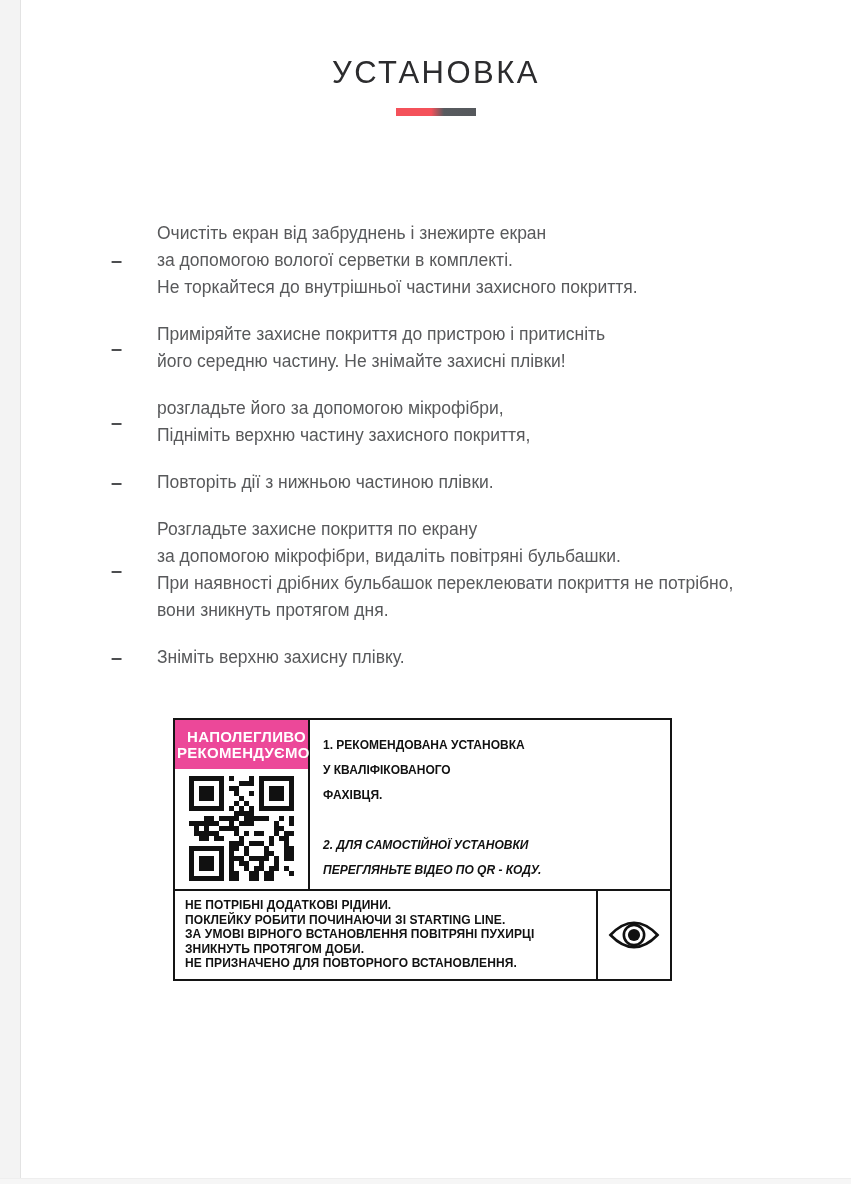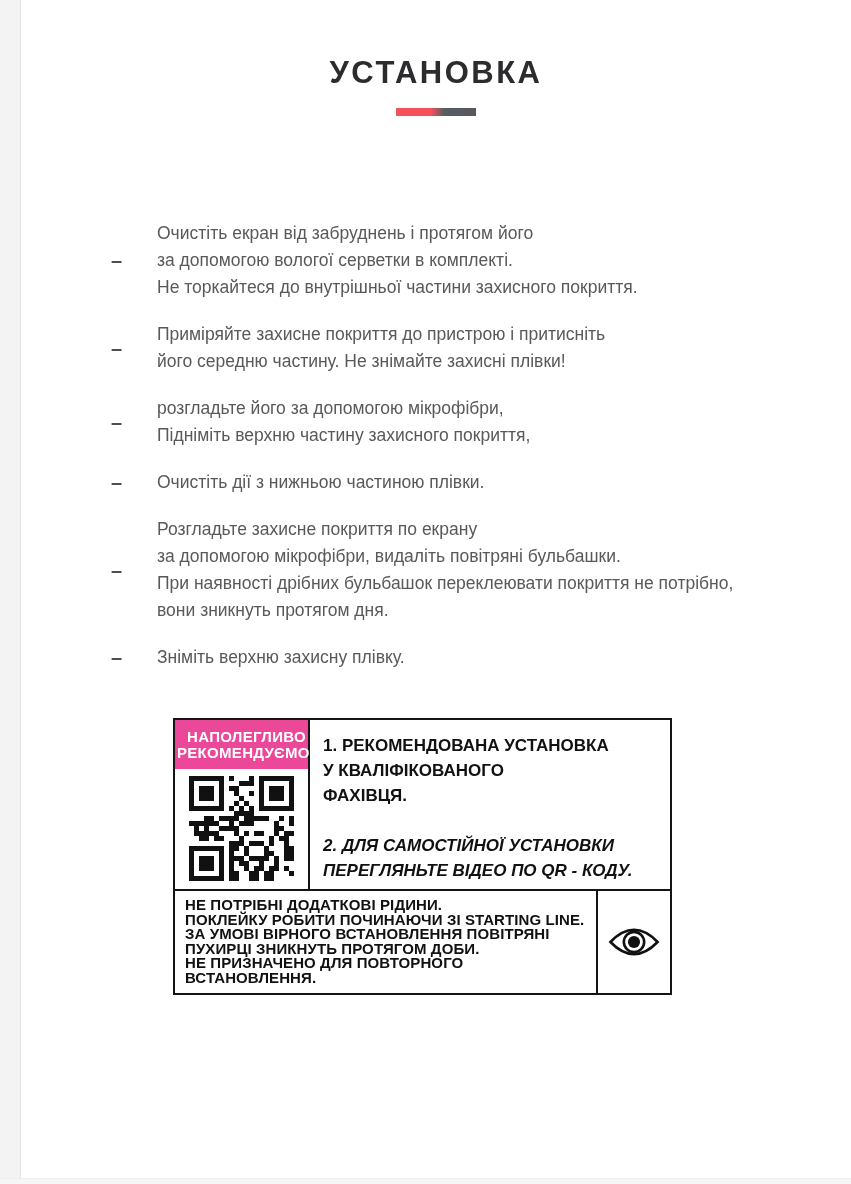--- a/index.html
+++ b/index.html
@@ -14,21 +14,21 @@
     background:#f3f3f3; border-right:1px solid #e3e3e3;
   }
   .bottom-strip {
     position:absolute; left:0; right:0; bottom:0; height:5px;
     background:#f6f6f6; border-top:1px solid #eeeeee;
   }
   .content { position:absolute; left:21px; top:0; right:0; bottom:0; }
 
   .page-title {
     margin:55px 0 0; text-align:center;
-    font-size:31px; font-weight:700; letter-spacing:2.5px;
+    font-size:31px; font-weight:400; letter-spacing:2.5px;
     color:#2c2c2e;
   }
   .accent-bar {
     width:80px; height:8px; margin:17px auto 0;
     background:linear-gradient(90deg,#f4515a 0%,#f4515a 44%,#585b5f 60%,#55585c 100%);
   }
 
   .steps { list-style:none; margin:104px 0 0; padding:0 20px 0 90px; }
   .step {
     display:flex; align-items:center; margin:0 0 20px;
@@ -47,48 +47,48 @@
   .rec-top { display:flex; align-items:stretch; border-bottom:2px solid #141414; }
   .rec-left { flex:none; width:133px; border-right:2px solid #141414; }
   .badge {
     background:#ec4899; color:#ffffff; text-align:right;
     font-weight:700; font-size:15px; line-height:16px;
     padding:9px 2px 8px; letter-spacing:0.3px;
   }
   .qr-wrap { display:flex; justify-content:center; padding:7px 0 6px; }
   .rec-right {
     flex:1; padding:13px 8px 6px 13px;
-    color:#111111; font-weight:700; font-size:17px; line-height:25px;
+    color:#111111; font-weight:700; font-size:12px; line-height:25px;
   }
   .rec-right p { margin:0 0 25px; }
   .rec-right p:last-child { margin-bottom:0;font-style:italic; }
   .rec-bottom { display:flex; align-items:stretch; }
   .notes {
     flex:1; padding:7px 6px 8px 10px; border-right:2px solid #141414;
-    color:#111111; font-weight:700; font-size:15px; line-height:14.5px;
+    color:#111111; font-weight:700; font-size:12px; line-height:14.5px;
     letter-spacing:0.1px;
   }
   .eye-cell { flex:none; width:72px; display:flex; align-items:center; justify-content:center; }
 </style>
 </head>
 <body>
 
 <div class="gutter"></div>
 <div class="bottom-strip"></div>
 
 <div class="content">
 
   <h1 class="page-title">УСТАНОВКА</h1>
   <div class="accent-bar"></div>
 
   <ul class="steps">
       <li class="step">
         <span class="dash">–</span>
         <div class="lines">
-          <div>Очистіть екран від забруднень і протягом його</div>
+          <div>Очистіть екран від забруднень і знежирте екран</div>
           <div>за допомогою вологої серветки в комплекті.</div>
           <div>Не торкайтеся до внутрішньої частини захисного покриття.</div>
         </div>
       </li>
       <li class="step">
         <span class="dash">–</span>
         <div class="lines">
           <div>Приміряйте захисне покриття до пристрою і притисніть</div>
           <div>його середню частину. Не знімайте захисні плівки!</div>
         </div>
@@ -96,21 +96,21 @@
       <li class="step">
         <span class="dash">–</span>
         <div class="lines">
           <div>розгладьте його за допомогою мікрофібри,</div>
           <div>Підніміть верхню частину захисного покриття,</div>
         </div>
       </li>
       <li class="step">
         <span class="dash">–</span>
         <div class="lines">
-          <div>Очистіть дії з нижньою частиною плівки.</div>
+          <div>Повторіть дії з нижньою частиною плівки.</div>
         </div>
       </li>
       <li class="step">
         <span class="dash">–</span>
         <div class="lines">
           <div>Розгладьте захисне покриття по екрану</div>
           <div>за допомогою мікрофібри, видаліть повітряні бульбашки.</div>
           <div>При наявності дрібних бульбашок переклеювати покриття не потрібно,</div>
           <div>вони зникнуть протягом дня.</div>
         </div>

